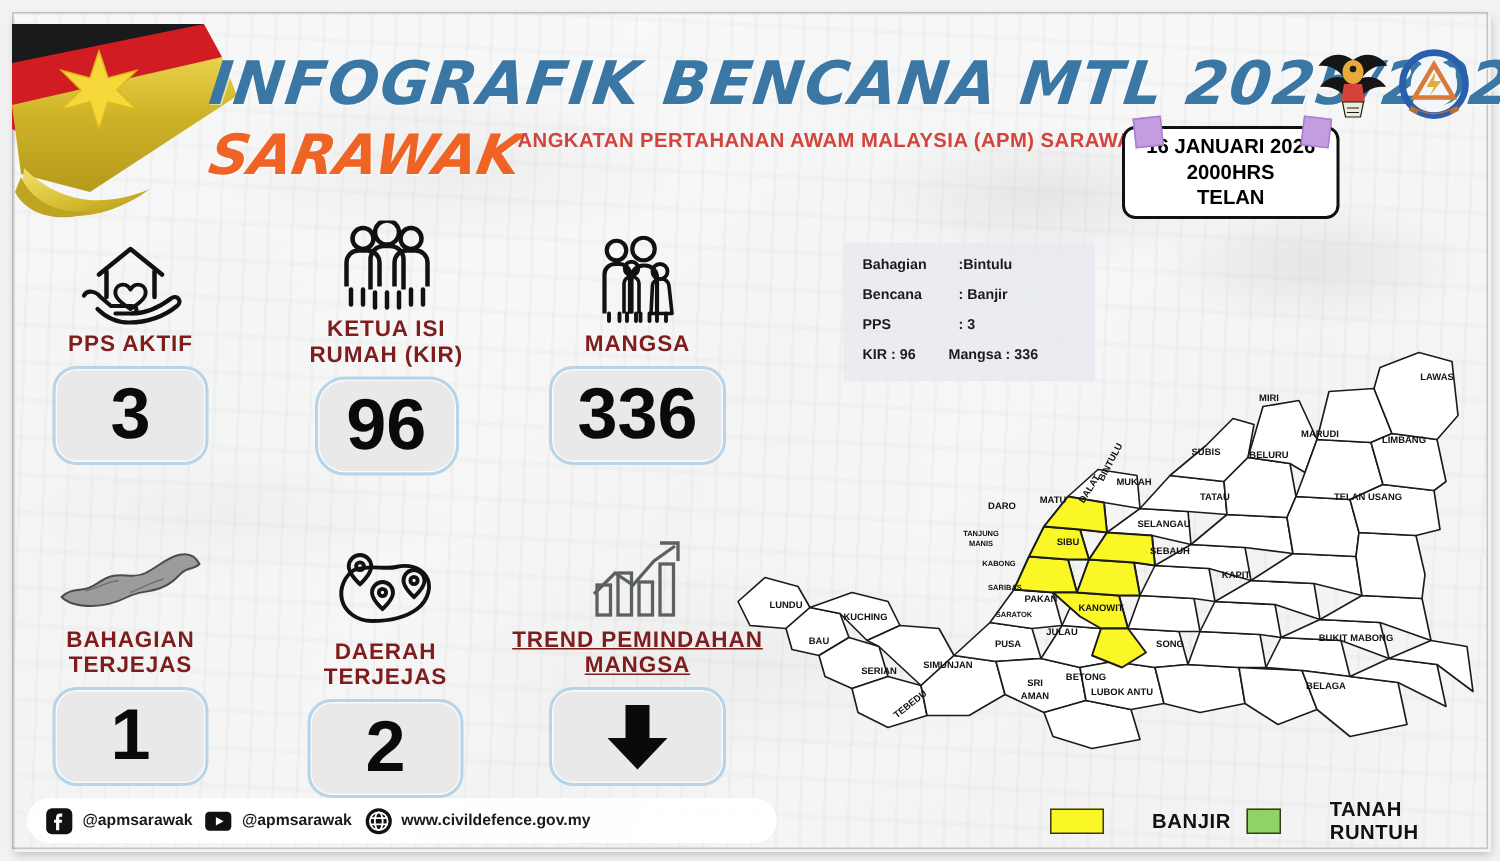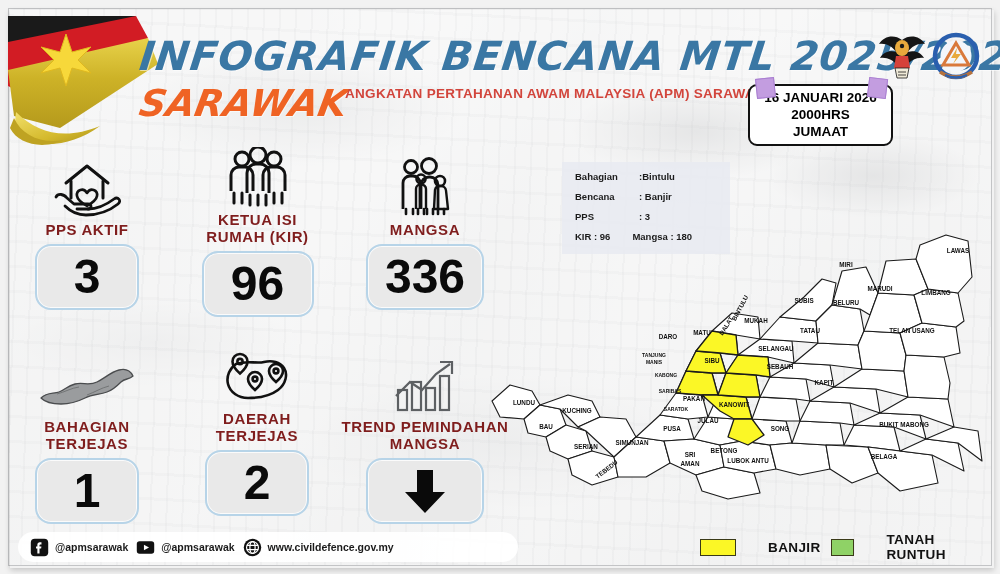--- a/index.html
+++ b/index.html
@@ -126,32 +126,32 @@
     border: 2.5px solid #b7d4e8;
     border-radius: 16px;
     box-shadow: inset 0 0 0 1px rgba(255,255,255,0.8);
     display: flex; align-items: center; justify-content: center;
   }
   .chip span {
     font-size: 48px; font-weight: bold; color: #0a0a0a;
     line-height: 1; font-family: "Liberation Sans", sans-serif;
   }
   .chip.w1 { width: 104px; height: 66px; }
-  .chip.w2 { width: 112px; height: 66px; }
+  .chip.w2 { width: 96px; height: 66px; border-radius: 20px; }
   .chip.w3 { width: 118px; height: 66px; }
 
   .s-pps     { left: 22px;  top: 155px; width: 130px; }
   .s-kir     { left: 180px; top: 145px; width: 155px; }
   .s-mangsa  { left: 355px; top: 155px; width: 140px; }
   .s-bahagian{ left: 22px;  top: 352px; width: 130px; }
   .s-daerah  { left: 180x;  top: 352px; width: 155px; }
-  .s-daerah  { left: 182px; top: 344px; width: 150px; }
+  .s-daerah  { left: 182px; top: 360px; width: 150px; }
   .s-trend   { left: 330px; top: 352px; width: 190px; }
 
-  .s-trend .label { font-size: 15px; }
+  .s-trend .label { font-size: 15px; text-decoration: underline; }
   .s-kir .label, .s-bahagian .label, .s-daerah .label, .s-trend .label { line-height: 1.1; }
 
   
   .map { position: absolute; left: 480px; top: 205px; width: 512px; height: 320px; }
   .map svg { display: block; }
 
   
   .footer-bar {
     position: absolute; left: 18px; top: 532px; width: 500px; height: 30px;
     background: rgba(255,255,255,0.92);
@@ -229,41 +229,41 @@
       <polygon points="26,13 39,35 13,35" fill="none" stroke="#d9793c" stroke-width="3"></polygon>
       <path d="M27,18 L21,28 L26,28 L23,34 L31,24 L26,24 Z" fill="#e8a93c"></path>
       <path d="M10,42 Q26,52 42,42" fill="none" stroke="#b5713c" stroke-width="3.4"></path>
       <path d="M15,45 Q26,50 37,45" fill="none" stroke="#2a5fae" stroke-width="2.4"></path>
     </svg>
   </div>
 
   <div class="date-card">
     <div>16 JANUARI 2026</div>
     <div>2000HRS</div>
-    <div>JUMAAT</div>
+    <div>TELAN</div>
   </div>
   <div class="tape t-left"></div>
   <div class="tape t-right"></div>
 
   <div class="info-box">
     <div class="info-row">
       <span class="k">Bahagian</span>
       <span class="v">:Bintulu</span>
     </div>
     <div class="info-row">
       <span class="k">Bencana</span>
       <span class="v">: Banjir</span>
     </div>
     <div class="info-row">
       <span class="k">PPS</span>
       <span class="v">: 3</span>
     </div>
     <div class="info-row last">
       <span>KIR : 96</span>
-      <span>Mangsa : 180</span>
+      <span>Mangsa : 336</span>
     </div>
   </div>
 
   <div class="stat s-pps">
     <div class="icon">
       <svg width="78" height="60" viewBox="0 0 78 60">
         <path d="M18,26 L39,9 L60,26" fill="none" stroke="#111" stroke-width="3" stroke-linecap="round" stroke-linejoin="round"></path>
         <path d="M23,24 L23,41 M55,24 L55,41" stroke="#111" stroke-width="3" stroke-linecap="round"></path>
         <path d="M39,36 c-3.5,-6 -11,-3 -10,3 c0.7,4.6 10,10 10,10 c0,0 9.3,-5.4 10,-10 c1,-6 -6.5,-9 -10,-3 z" fill="none" stroke="#111" stroke-width="2.6" stroke-linejoin="round"></path>
         <path d="M8,40 c2,-4 8,-3 11,1 l7,6 l14,0 c4,0 4,5 0,5 l-11,0" fill="none" stroke="#111" stroke-width="2.8" stroke-linecap="round" stroke-linejoin="round"></path>

